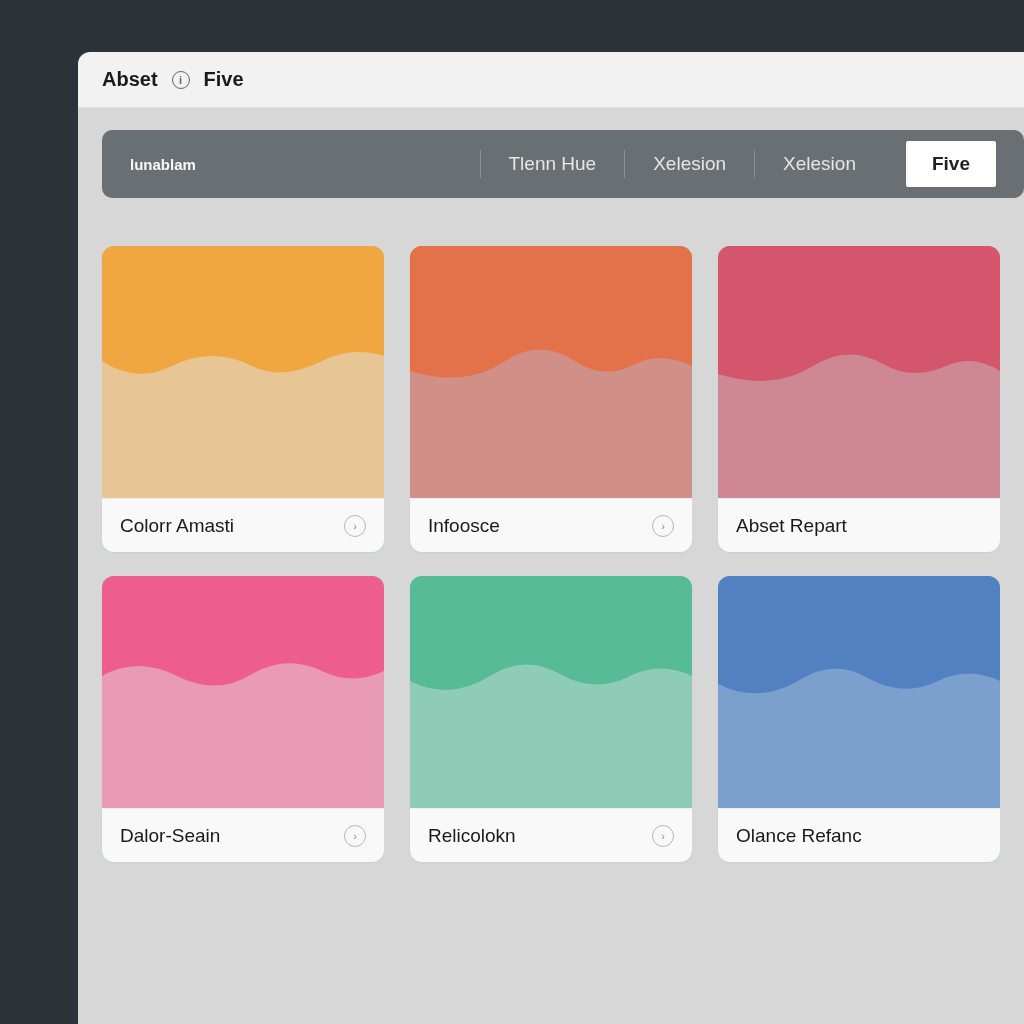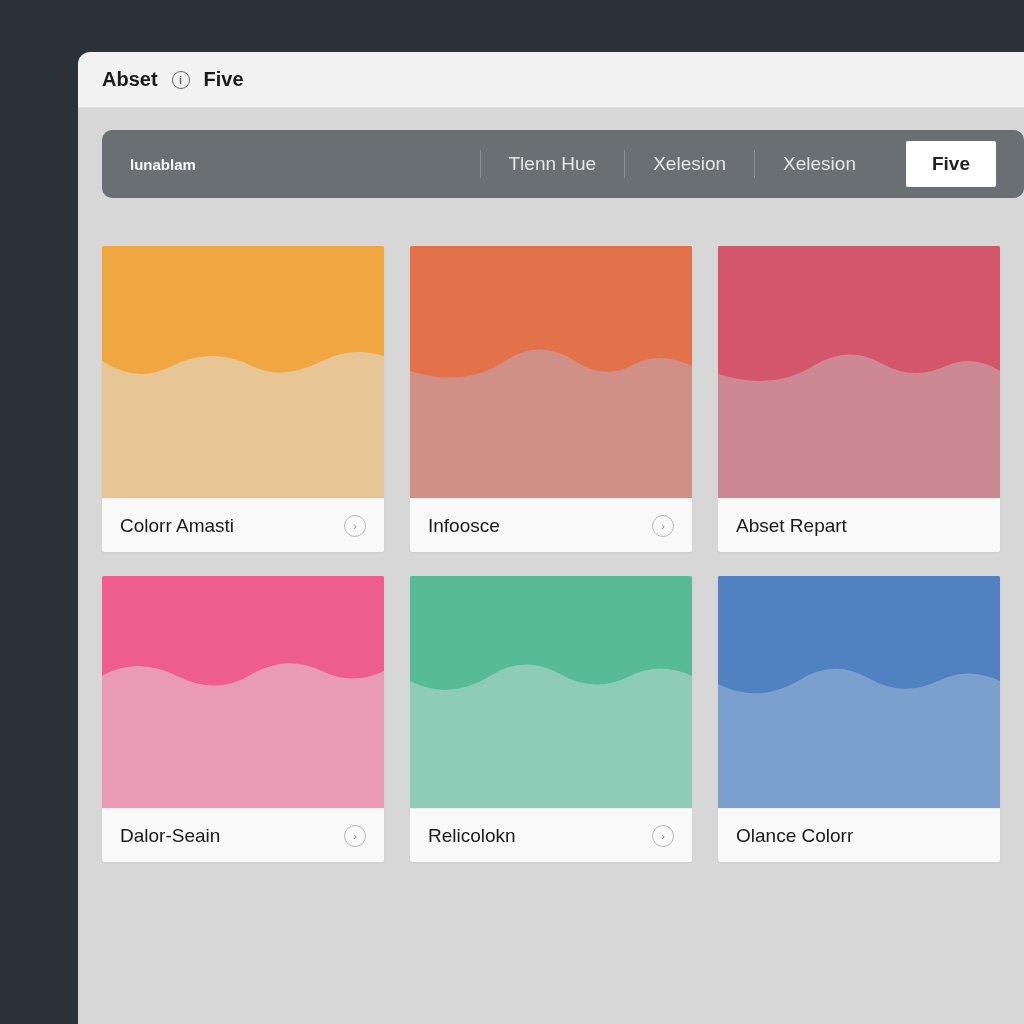--- a/index.html
+++ b/index.html
@@ -96,21 +96,21 @@
       margin-left: 22px;
     }
     .grid {
       display: grid;
       grid-template-columns: repeat(3, 282px);
       gap: 24px 26px;
       padding-top: 48px;
     }
     .card {
       background: #86efac;
-      border-radius: 2px;
+      border-radius: 12px;
       overflow: hidden;
       box-shadow: 0 1px 2px rgba(0,0,0,0.05);
     }
     .card-preview {
       height: 252px;
       position: relative;
       overflow: hidden;
     }
     .card-preview svg {
       width: 100%;
@@ -238,18 +238,18 @@
       </div>
 
       <div class="card row2">
         <div class="card-preview">
           <svg viewBox="0 0 282 232" preserveAspectRatio="none">
             <rect width="282" height="232" fill="#7ba0ce"></rect>
             <path d="M0,0 L282,0 L282,105 Q250,90 220,105 Q185,122 150,102 Q115,82 80,105 Q40,128 0,108 Z" fill="#5281c2"></path>
           </svg>
         </div>
         <div class="card-footer">
-          <span class="card-title">Olance Colorr</span>
+          <span class="card-title">Olance Refanc</span>
         </div>
       </div>
     </div>
   </div>
 </div>
 
 </body></html>

